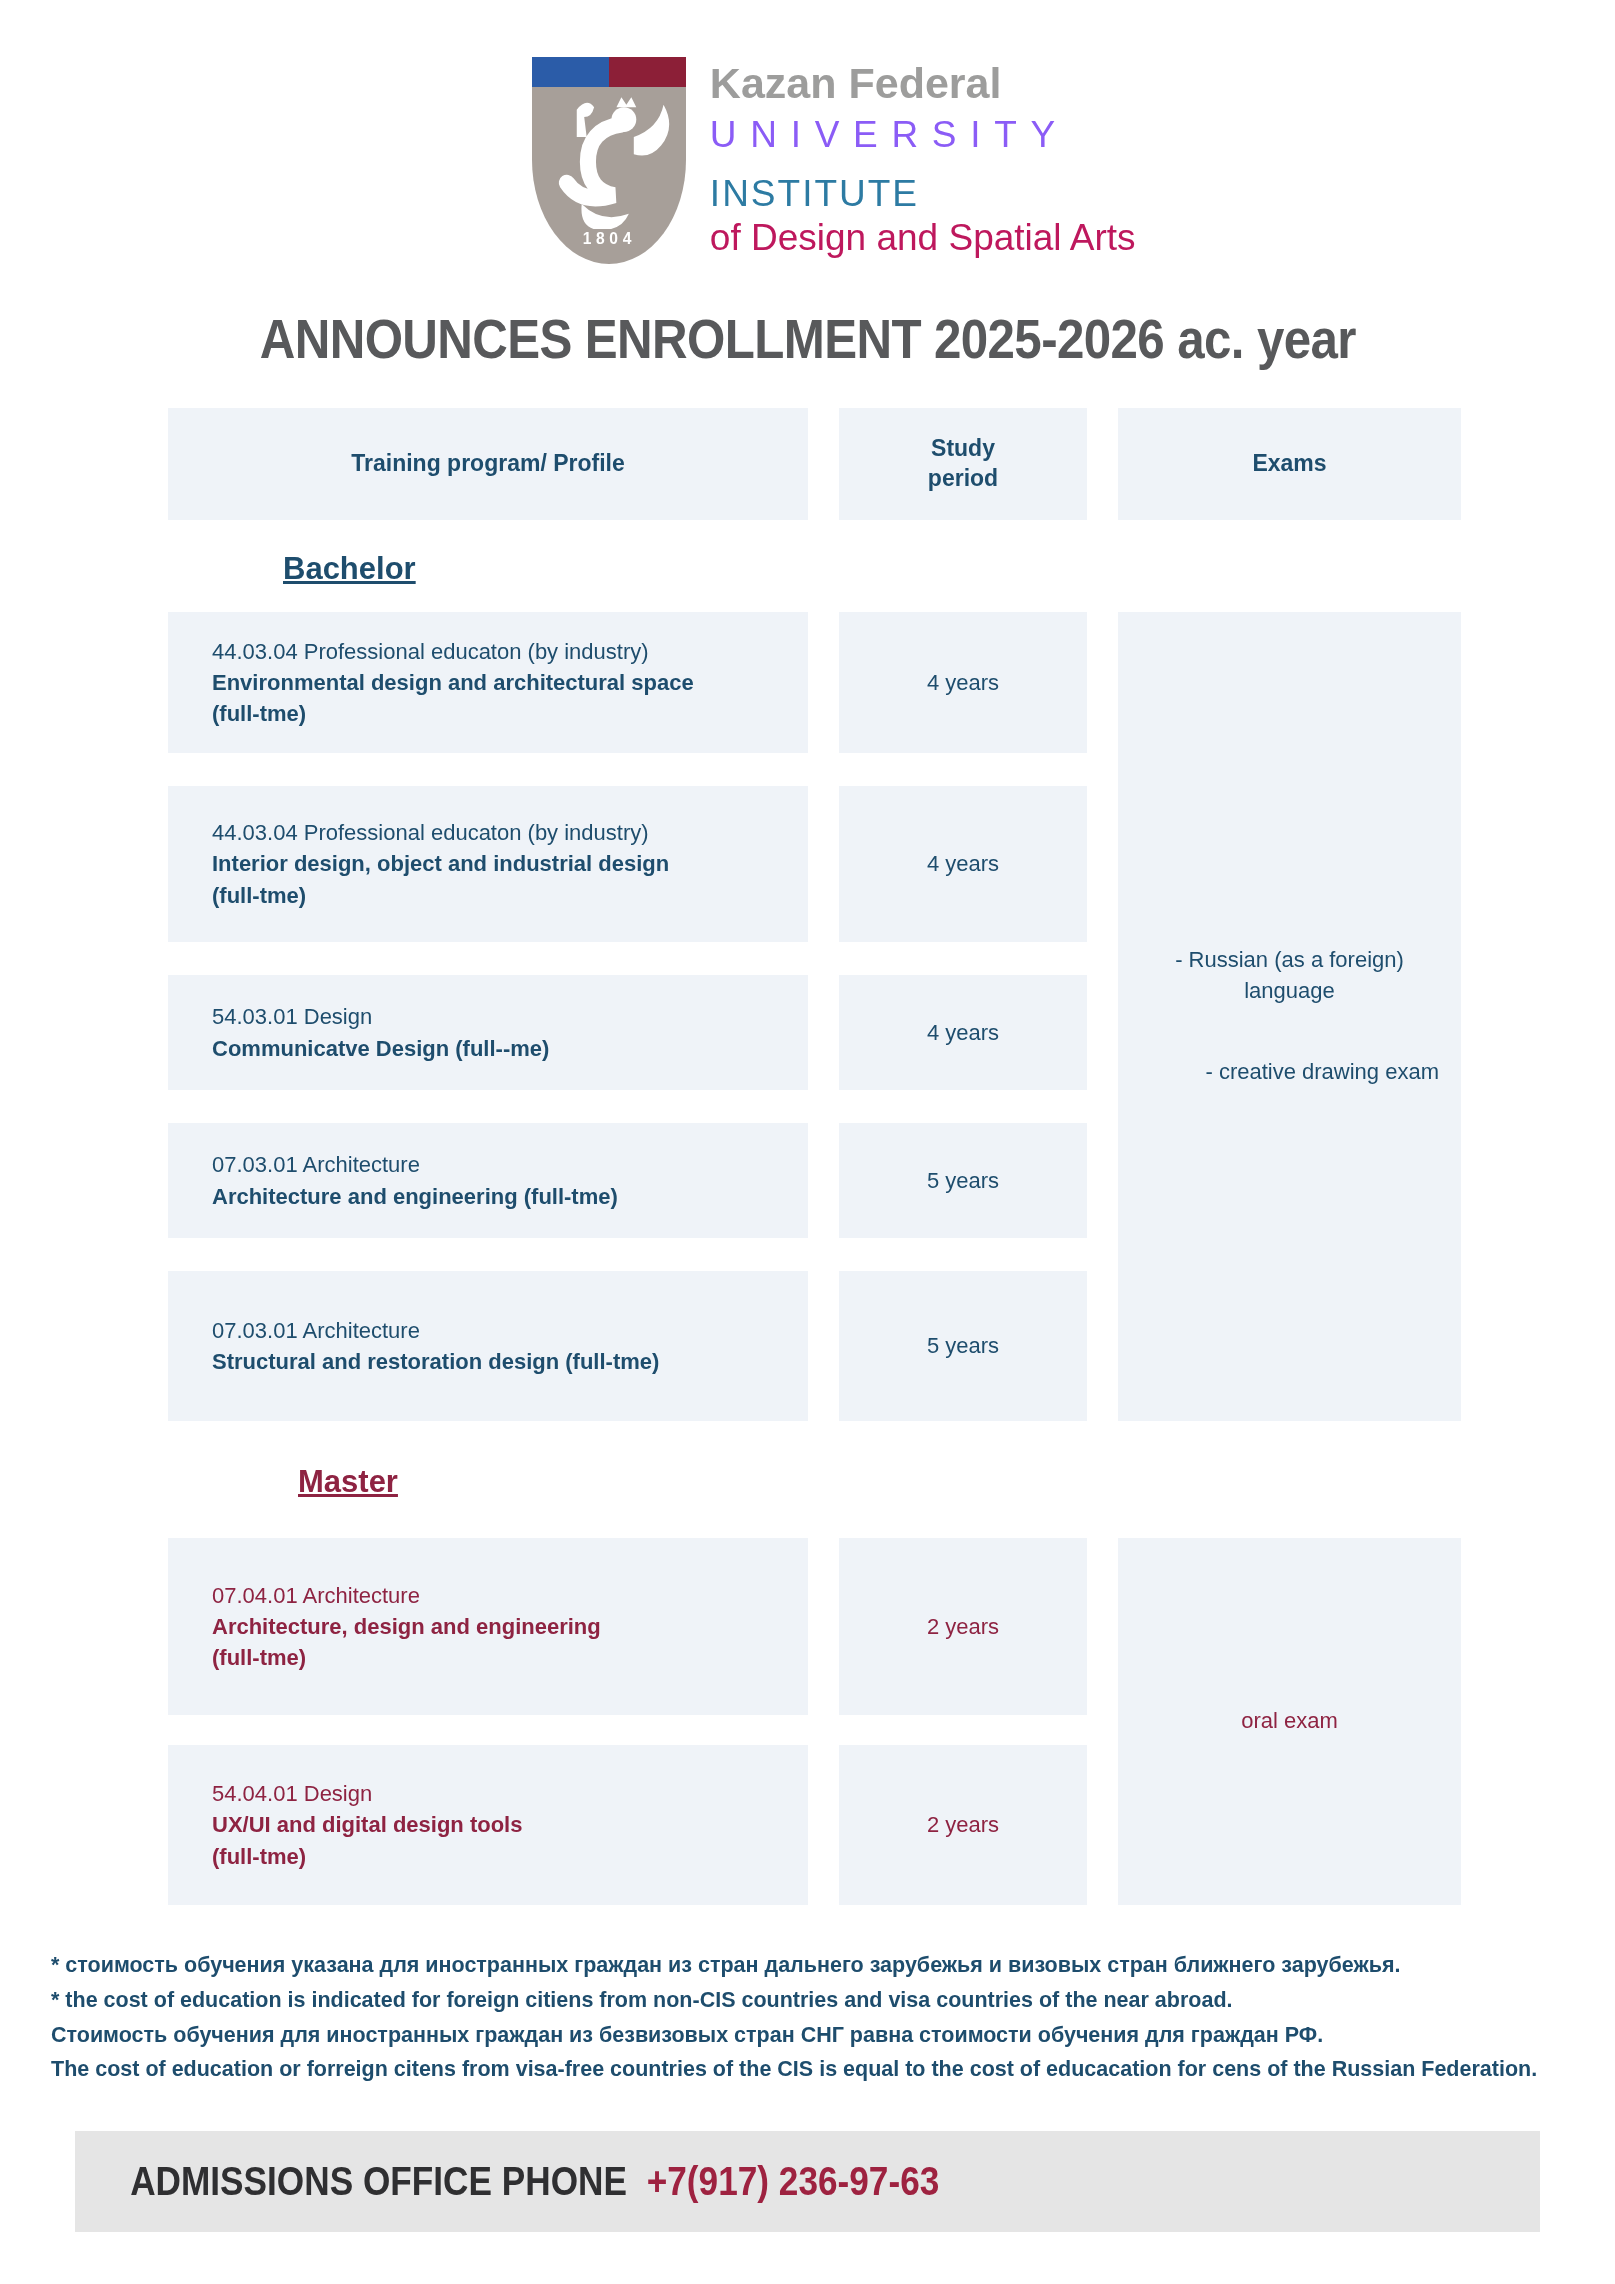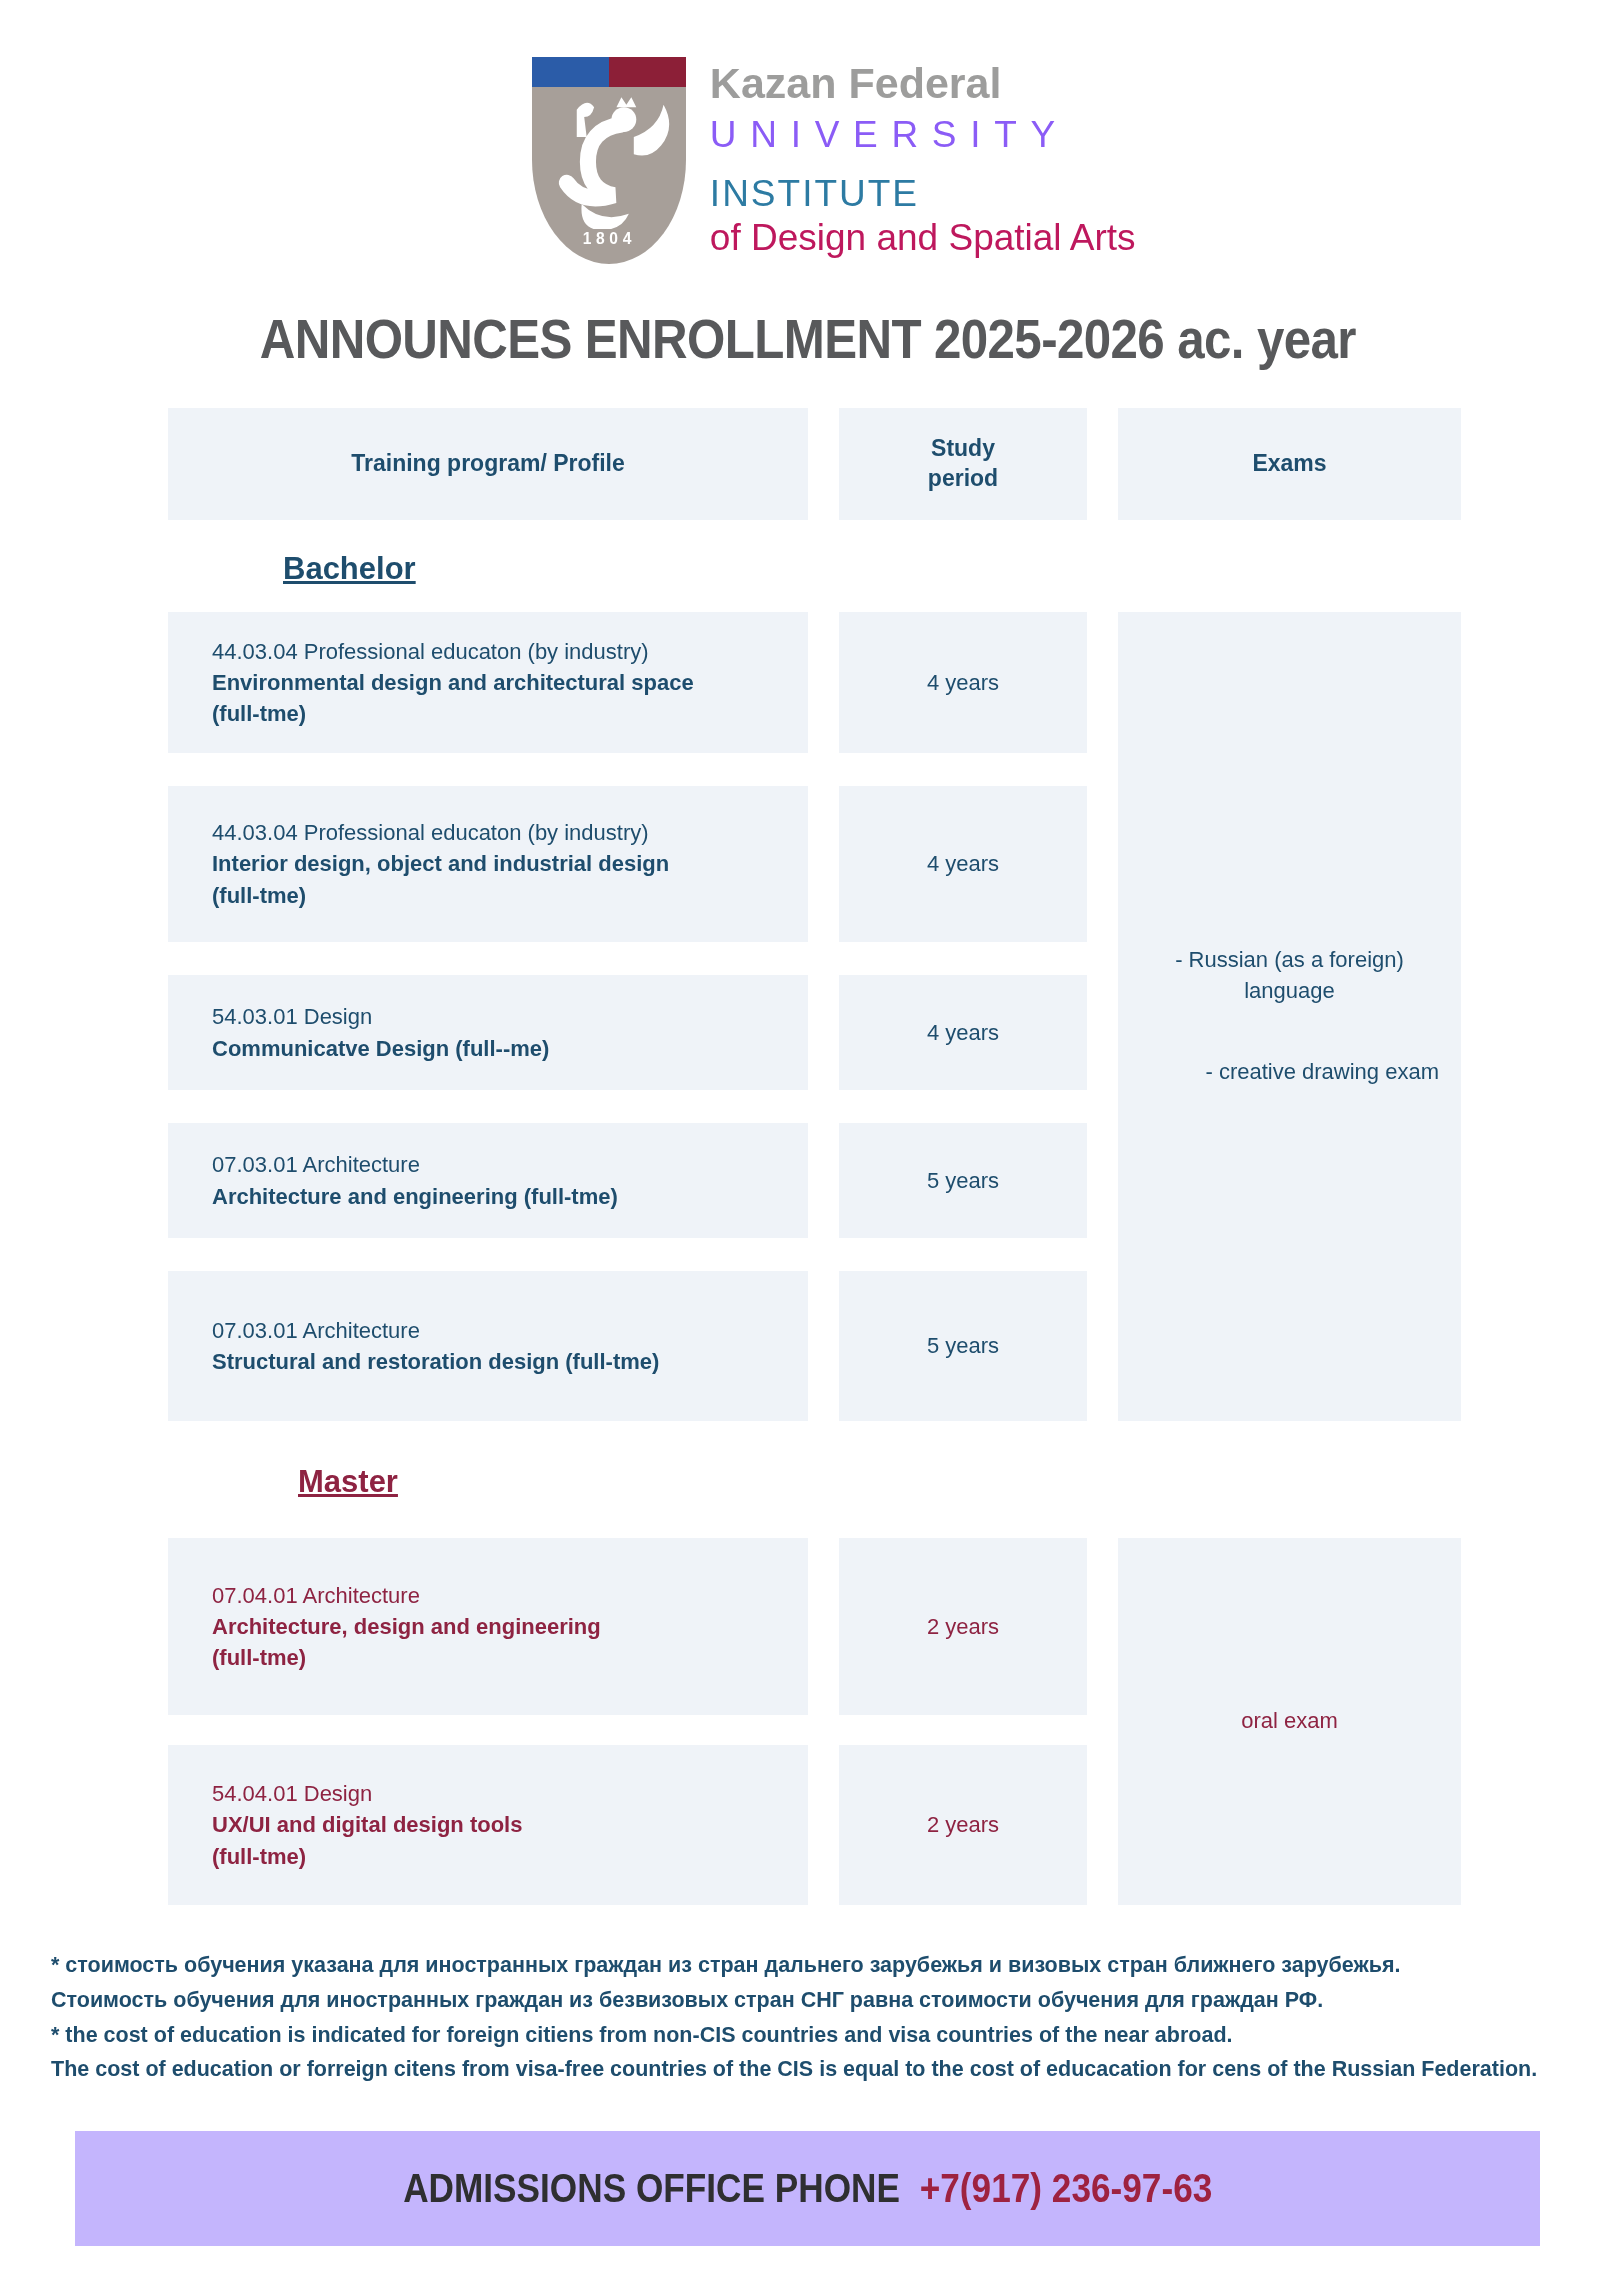--- a/index.html
+++ b/index.html
@@ -56,22 +56,22 @@
   .master-sec .period-cell,.master-sec .exams-cell{color:#8e2342;}
   .rh1{min-height:141px;} .rh2{min-height:156px;} .rh3{min-height:115px;}
   .rh4{min-height:115px;} .rh5{min-height:150px;}
   .rm1{min-height:177px;} .rm2{min-height:160px;}
 
   
   .footnote{margin:43px 52px 0 51px;}
   .footnote p{margin:0;font-size:21.5px;font-weight:bold;color:#1e4d6d;line-height:1.62;}
 
   
-  .footer-bar{margin:44px 0 0 75px;width:1465px;height:115px;background:#c4b5fd;
-    display:flex;align-items:center;justify-content:center;}
+  .footer-bar{margin:44px 0 0 75px;width:1465px;height:101px;background:#e5e5e5;
+    display:flex;align-items:center;}
   .footer-inner{transform:scaleX(0.88);white-space:nowrap;}
   .footer-label{font-size:40px;font-weight:bold;color:#2f2f31;}
   .footer-phone{font-size:40px;font-weight:bold;color:#9e2240;margin-left:19.6px;}
 </style>
 </head>
 <body>
 
 <div class="page">
 
   <div class="brand">
@@ -177,22 +177,22 @@
 
       <div class="cell exams-cell span2">
         <div>oral exam</div>
       </div>
     </div>
 
   </div>
 
   <div class="footnote">
     <p>* стоимость обучения указана для иностранных граждан из стран дальнего зарубежья и визовых стран ближнего зарубежья.</p>
+    <p>* the cost of education is indicated for foreign citiens from non-CIS countries and visa countries of the near abroad.</p>
     <p>Стоимость обучения для иностранных граждан из безвизовых стран СНГ равна стоимости обучения для граждан РФ.</p>
-    <p>* the cost of education is indicated for foreign citiens from non-CIS countries and visa countries of the near abroad.</p>
     <p>The cost of education or forreign citens from visa-free countries of the CIS is equal to the cost of educacation for cens of the Russian Federation.</p>
   </div>
 
   <div class="footer-bar">
     <div class="footer-inner">
       <span class="footer-label">ADMISSIONS OFFICE PHONE</span>
       <span class="footer-phone">+7(917) 236-97-63</span>
     </div>
   </div>
 

